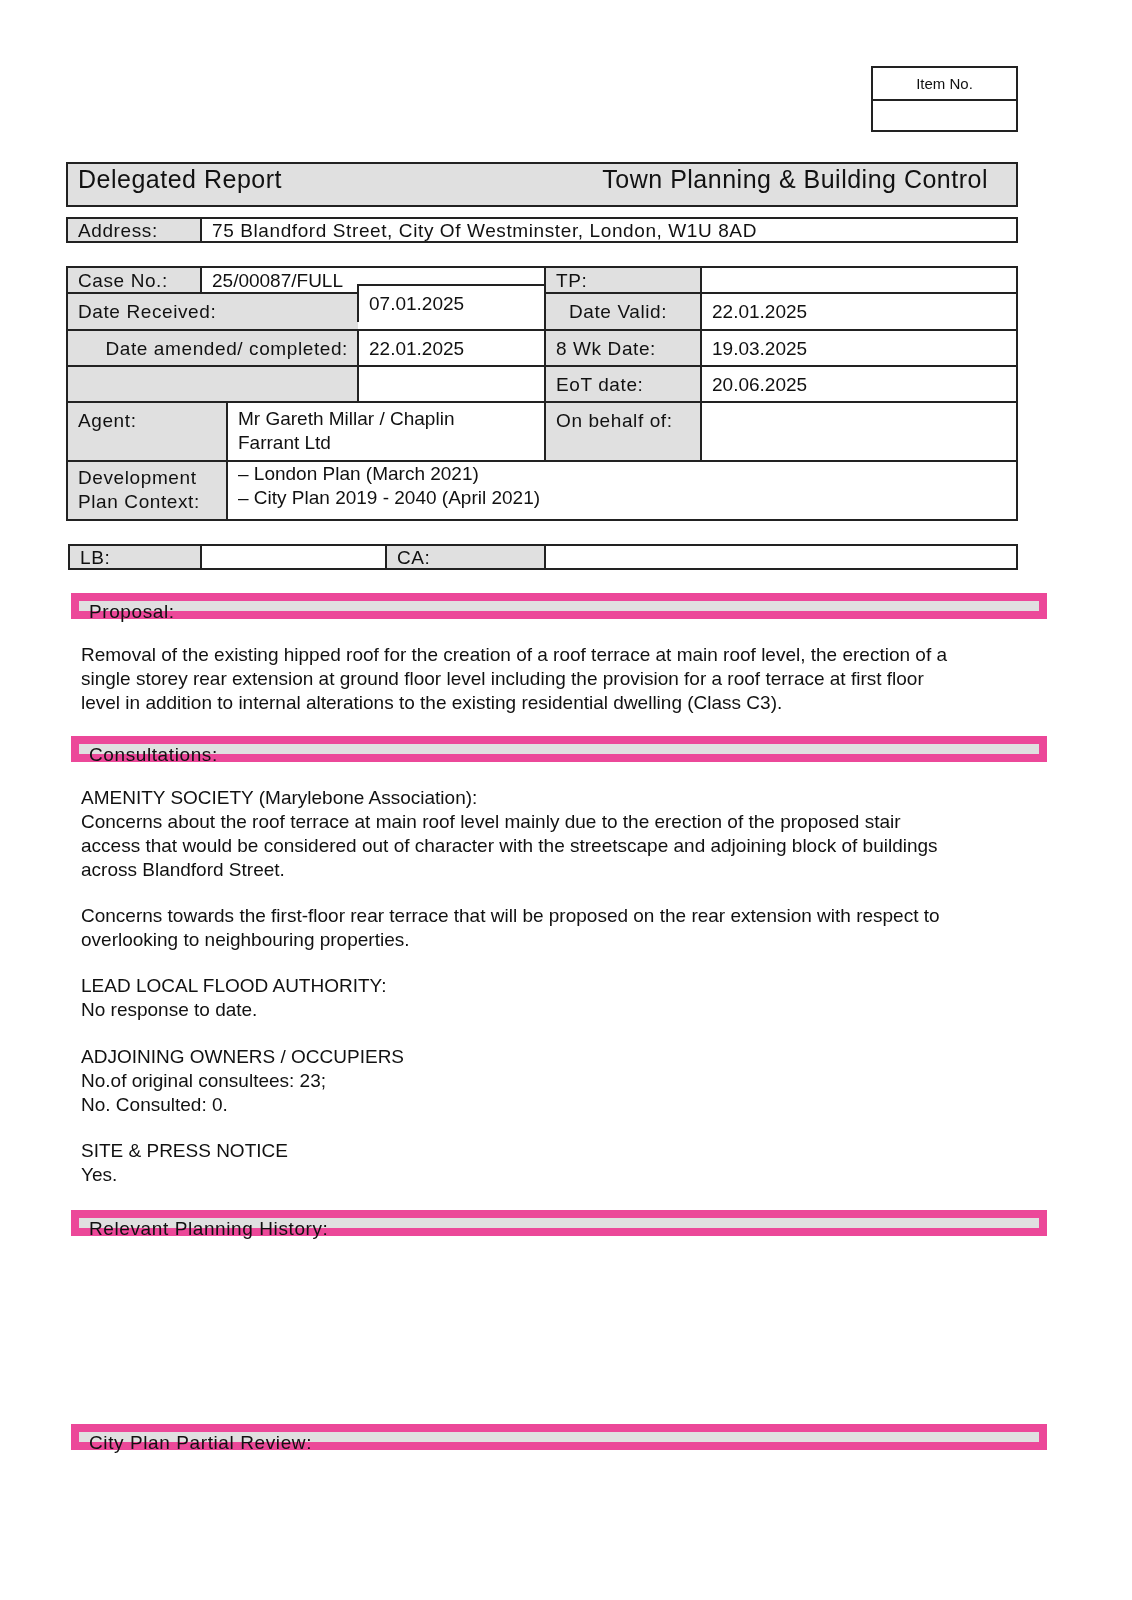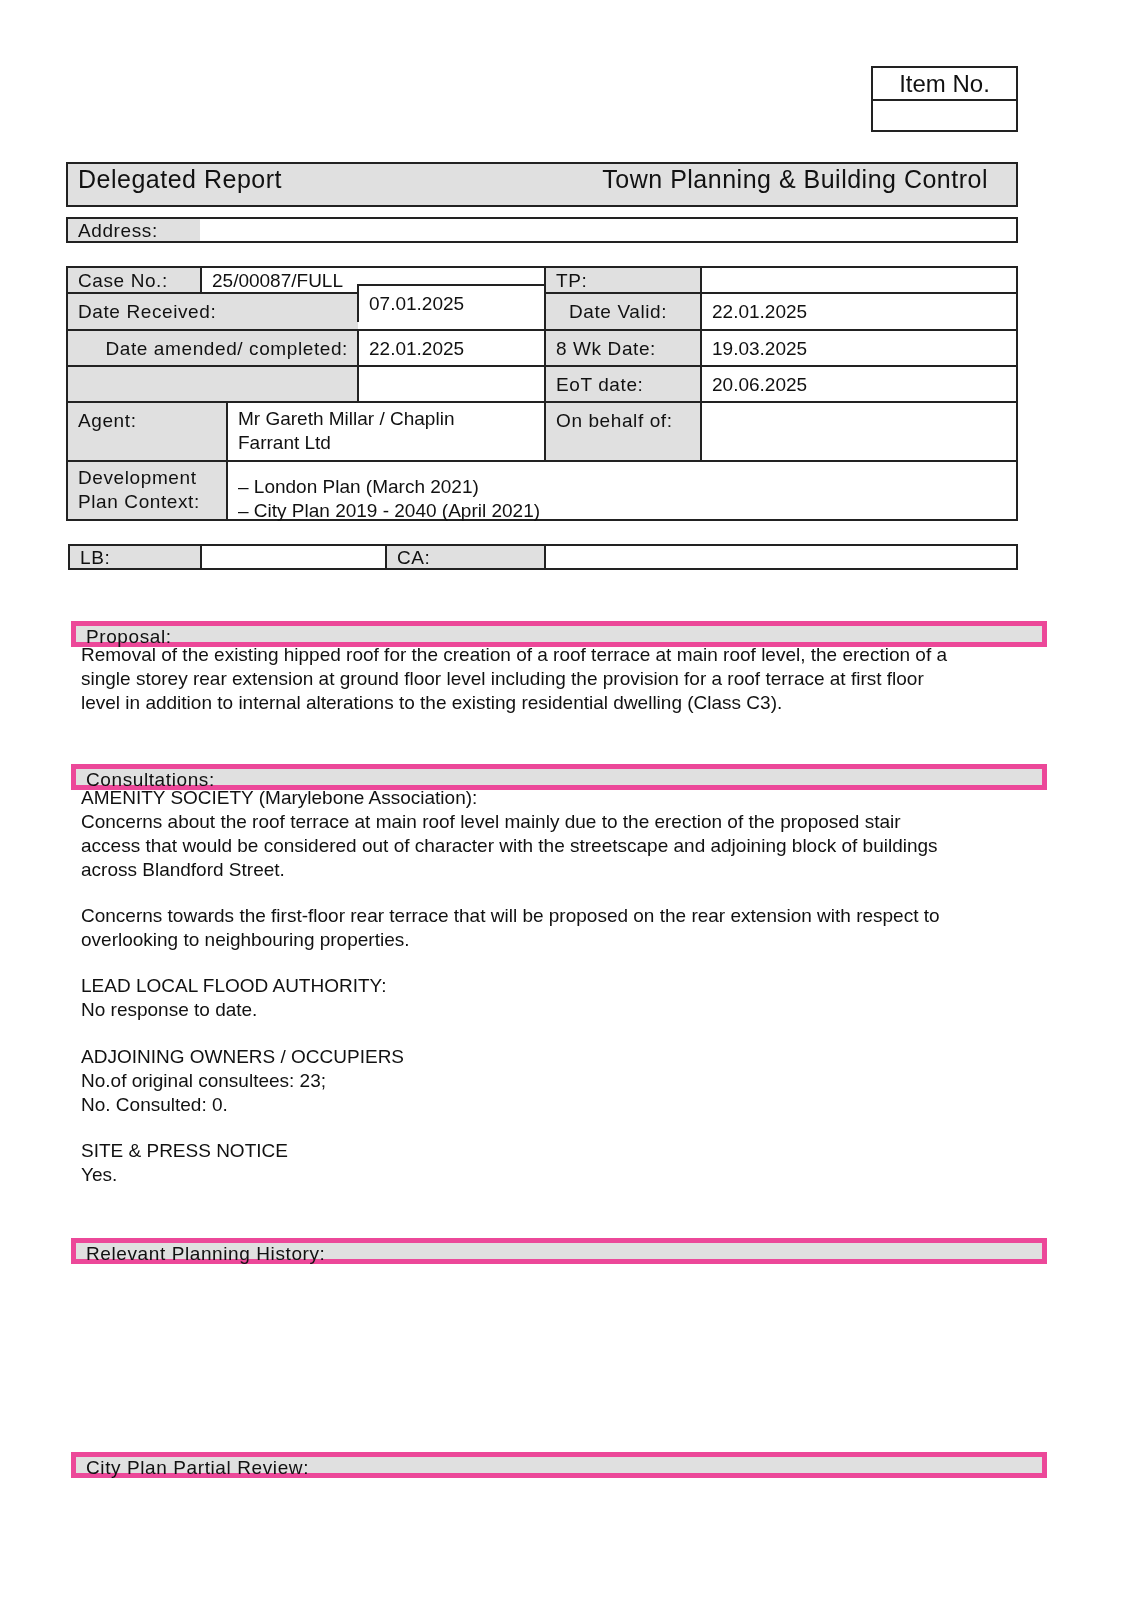--- a/index.html
+++ b/index.html
@@ -6,37 +6,38 @@
   body { width: 1132px; height: 1600px; position: relative; font-family: "Liberation Sans", sans-serif; color: #111; }
   .abs { position: absolute; box-sizing: border-box; }
   .box { border: 2px solid #222; }
   .grey { background: #e0e0e0; }
   .white { background: #ffffff; }
   .cell { position: absolute; box-sizing: border-box; font-size: 19px; padding: 2px 10px; line-height: 24px; letter-spacing: 0.6px; white-space: nowrap; }
   .val { letter-spacing: 0; }
   .bl { border-left: 2px solid #222; }
   .bt { border-top: 2px solid #222; }
   .para { position: absolute; left: 81px; width: 960px; font-size: 19px; line-height: 24px; letter-spacing: 0; margin: 0; }
-  .sect { position: absolute; left: 71px; width: 976px; height: 26px; box-sizing: border-box; border: 5px solid #ec4899; background: #e0e0e0; font-size: 19px; line-height: 22px; padding-left: 10px; letter-spacing: 0.6px; margin-top: 28px; }
+  .sect { position: absolute; left: 71px; width: 976px; height: 26px; box-sizing: border-box; border: 8px solid #ec4899; background: #e0e0e0; font-size: 19px; line-height: 22px; padding-left: 10px; letter-spacing: 0.6px; }
 </style>
 </head>
 <body>
 
 <div class="abs box" style="left:871px;top:66px;width:147px;height:66px;">
-  <div style="height:31px;border-bottom:2px solid #222;text-align:center;font-size:24px;line-height:31px;">Item No.</div>
+  <div style="height:31px;border-bottom:2px solid #222;text-align:center;font-size:15px;line-height:31px;">Item No.</div>
   <div style="height:31px;"></div>
 </div>
 
 <div class="abs box grey" style="left:66px;top:162px;width:952px;height:45px;">
   <span style="position:absolute;left:10px;top:1px;font-size:25px;line-height:29px;letter-spacing:0.5px;">Delegated Report</span>
   <span style="position:absolute;right:28px;top:1px;font-size:25px;line-height:29px;letter-spacing:0.5px;">Town Planning &amp; Building Control</span>
 </div>
 
 <div class="abs box white" style="left:66px;top:217px;width:952px;height:26px;">
   <div class="cell grey" style="left:0;top:0;width:132px;height:22px;line-height:20px;">Address:</div>
+  <div class="cell bl" style="left:132px;top:0;width:816px;height:22px;line-height:20px;">75 Blandford Street, City Of Westminster, London, W1U 8AD</div>
 </div>
 
 <div class="abs box white" style="left:66px;top:266px;width:952px;height:255px;">
 
   <div class="cell grey" style="left:0;top:0;width:132px;height:24px;line-height:22px;">Case No.:</div>
   <div class="cell bl val" style="left:132px;top:0;width:344px;height:24px;line-height:22px;">25/00087/FULL</div>
   <div class="cell grey bl" style="left:476px;top:0;width:158px;height:24px;line-height:22px;">TP:</div>
   <div class="cell bl" style="left:632px;top:0;width:316px;height:24px;"></div>
 
   <div class="cell grey bt" style="left:0;top:24px;width:290px;height:38px;line-height:32px;">Date Received:</div>
@@ -59,21 +60,21 @@
     <div>Mr Gareth Millar / Chaplin</div>
     <div>Farrant Ltd</div>
   </div>
   <div class="cell grey bl bt" style="left:476px;top:133px;width:158px;height:60px;line-height:32px;">On behalf of:</div>
   <div class="cell bl bt" style="left:632px;top:133px;width:316px;height:60px;"></div>
 
   <div class="cell grey bt" style="left:0;top:192px;width:159px;height:59px;padding-top:4px;">
     <div>Development</div>
     <div>Plan Context:</div>
   </div>
-  <div class="cell bl bt val" style="left:158px;top:192px;width:790px;height:61px;padding-top:13px;">
+  <div class="cell bl bt val" style="left:158px;top:192px;width:790px;height:61px;padding-top:0;">
     <div>– London Plan (March 2021)</div>
     <div>– City Plan 2019 - 2040 (April 2021)</div>
   </div>
 </div>
 
 <div class="abs box white" style="left:68px;top:544px;width:950px;height:26px;">
   <div class="cell grey" style="left:0;top:0;width:130px;height:22px;line-height:20px;">LB:</div>
   <div class="cell bl" style="left:130px;top:0;width:186px;height:22px;"></div>
   <div class="cell grey bl" style="left:315px;top:0;width:160px;height:22px;line-height:20px;">CA:</div>
   <div class="cell bl" style="left:474px;top:0;width:472px;height:22px;"></div>

